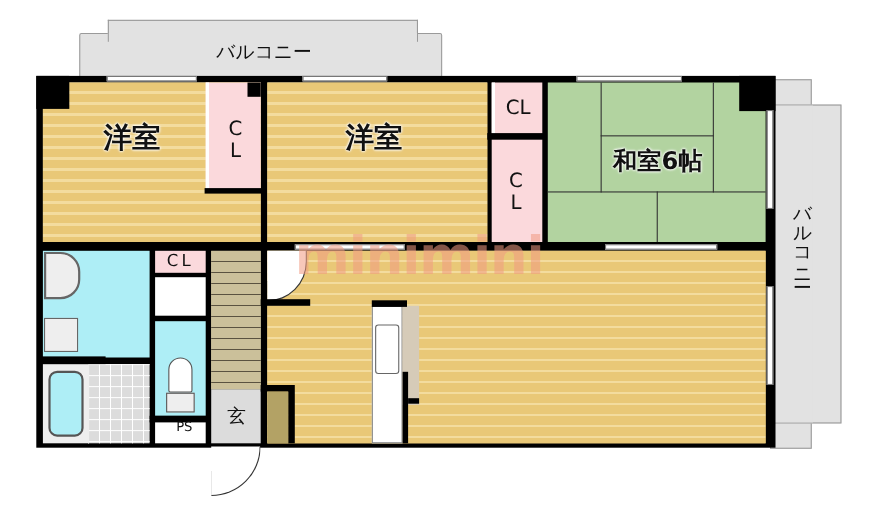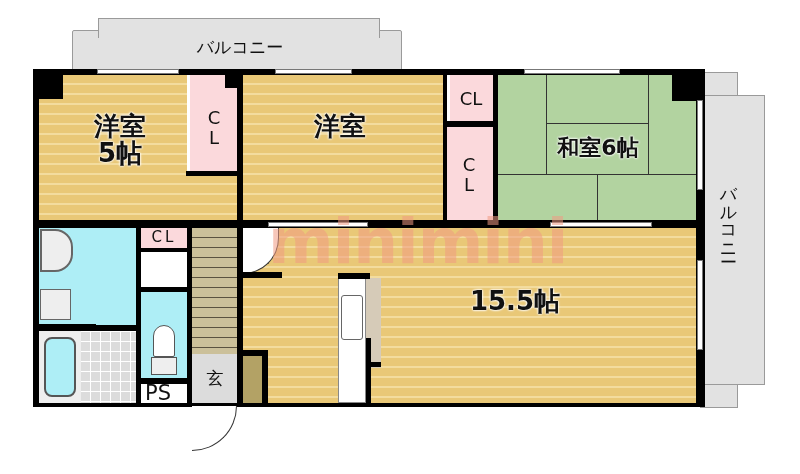--- a/index.html
+++ b/index.html
@@ -11,21 +11,21 @@
   .closet{background:#fbd9dc;}
   .aqua{background:#aeeef6;}
   .tile{background-color:#dcdcdc;background-image:linear-gradient(#fff 1px,transparent 1px),linear-gradient(90deg,#fff 1px,transparent 1px);background-size:10px 10px;}
   .balcony{background:#e2e2e2;border:1px solid #9a9a9a;}
   .wall{background:#000;}
   .win{background:#fff;border:1px solid #777;}
   .label{font-weight:bold;color:#111;text-align:center;line-height:1.05;
     text-shadow:0 0 2px #fff,0 0 2px #fff,0 0 3px #fff;}
   .small-label{color:#111;text-align:center;}
   .vtext{writing-mode:vertical-rl;}
-  .watermark{color:#f19b83;opacity:0.55;font-weight:bold;font-size:63px;letter-spacing:-1px;}
+  .watermark{color:#f19b83;opacity:0.55;font-weight:bold;font-size:48px;letter-spacing:-1px;}
 </style>
 </head>
 <body>
 
 <div class="abs balcony" style="left:72px;top:30px;width:330px;height:42px;border-radius:2px;"></div>
 <div class="abs balcony" style="left:98px;top:18px;width:282px;height:20px;border-bottom:none;"></div>
 <div class="abs" style="left:99px;top:30px;width:280px;height:10px;background:#e2e2e2;"></div>
 <div class="abs small-label" style="left:150px;top:36px;width:180px;font-size:17px;">バルコニー</div>
 
 <div class="abs balcony" style="left:700px;top:72px;width:38px;height:336px;"></div>
@@ -38,21 +38,20 @@
 <div class="abs wood" style="left:39px;top:75px;width:198px;height:145px;"></div>
 <div class="abs wall" style="left:33px;top:69px;width:30px;height:30px;"></div>
 <div class="abs closet" style="left:187px;top:75px;width:50px;height:98px;border-left:3px solid #fff;"></div>
 <div class="abs wall" style="left:186px;top:171px;width:52px;height:5px;"></div>
 <div class="abs wall" style="left:225px;top:75px;width:12px;height:13px;"></div>
 <div class="abs small-label" style="left:200px;top:108px;width:28px;font-size:18px;line-height:20px;">
   <span style="display:inline-block;width:1em;word-break:break-all;">CL</span>
 </div>
 <div class="abs label" style="left:70px;top:113px;width:100px;font-size:26px;">
   <div>洋室</div>
-  <div>5帖</div>
 </div>
 <div class="abs win" style="left:97px;top:69px;width:82px;height:5px;"></div>
 
 <div class="abs wood" style="left:243px;top:75px;width:200px;height:145px;"></div>
 <div class="abs label" style="left:290px;top:113px;width:100px;font-size:26px;">
   <div>洋室</div>
 </div>
 <div class="abs win" style="left:275px;top:69px;width:77px;height:5px;"></div>
 
 <div class="abs closet" style="left:447px;top:75px;width:46px;height:48px;border-left:3px solid #fff;"></div>
@@ -84,39 +83,38 @@
 
 <div class="abs closet" style="left:141px;top:228px;width:46px;height:20px;"></div>
 <div class="abs small-label" style="left:141px;top:228px;width:46px;font-size:15px;letter-spacing:3px;">CL</div>
 <div class="abs" style="left:141px;top:252px;width:46px;height:35px;background:#fff;"></div>
 
 <div class="abs aqua" style="left:141px;top:292px;width:46px;height:86px;"></div>
 <div class="abs" style="left:153px;top:325px;width:22px;height:32px;background:#fff;border:1px solid #555;border-radius:11px 11px 2px 2px;"></div>
 <div class="abs" style="left:151px;top:357px;width:26px;height:18px;background:#eee;border:1px solid #555;"></div>
 <div class="abs wall" style="left:136px;top:378px;width:56px;height:6px;"></div>
 <div class="abs" style="left:141px;top:384px;width:46px;height:19px;background:#fff;"></div>
-<div class="abs small-label" style="left:141px;top:381px;width:34px;font-size:21px;">PS</div>
+<div class="abs small-label" style="left:141px;top:381px;width:34px;font-size:12px;text-align:right;">PS</div>
 
 <div class="abs wood-dark" style="left:192px;top:228px;width:45px;height:126px;"></div>
 <div class="abs" style="left:192px;top:354px;width:45px;height:49px;background:#dcdcdc;"></div>
 <div class="abs small-label" style="left:200px;top:367px;width:30px;font-size:17px;">玄</div>
 <div class="abs" style="left:192px;top:406px;width:45px;height:45px;border:1px solid #333;border-top:none;border-left:none;border-radius:0 0 45px 0;background:#fff;"></div>
 
 <div class="abs wood" style="left:243px;top:228px;width:453px;height:175px;"></div>
 <div class="abs" style="left:243px;top:228px;width:36px;height:46px;background:#fff;border-right:1px solid #333;border-bottom:1px solid #333;border-radius:0 0 40px 0;"></div>
 <div class="abs wall" style="left:237px;top:272px;width:45px;height:6px;"></div>
 <div class="abs" style="left:338px;top:278px;width:28px;height:125px;background:#fff;border:1px solid #888;"></div>
 <div class="abs" style="left:341px;top:295px;width:22px;height:45px;border:1px solid #666;border-radius:3px;"></div>
 <div class="abs" style="left:366px;top:278px;width:15px;height:90px;background:#d6cbb8;"></div>
 <div class="abs wall" style="left:338px;top:273px;width:32px;height:6px;"></div>
 <div class="abs wall" style="left:366px;top:338px;width:5px;height:65px;"></div>
 <div class="abs wall" style="left:371px;top:362px;width:10px;height:5px;"></div>
 <div class="abs wall" style="left:237px;top:350px;width:30px;height:6px;"></div>
 <div class="abs wall" style="left:262px;top:350px;width:6px;height:53px;"></div>
 <div class="abs" style="left:243px;top:356px;width:19px;height:47px;background:#b3a265;"></div>
 <div class="abs label" style="left:460px;top:288px;width:110px;font-size:26px;">
-  <div>15.5帖</div>
 </div>
 <div class="abs win" style="left:550px;top:222px;width:102px;height:5px;"></div>
 <div class="abs win" style="left:697px;top:260px;width:6px;height:90px;"></div>
 <div class="abs win" style="left:268px;top:222px;width:100px;height:5px;"></div>
 
 <div class="abs watermark" style="left:268px;top:205px;">minimini</div>
 
 </body></html>

